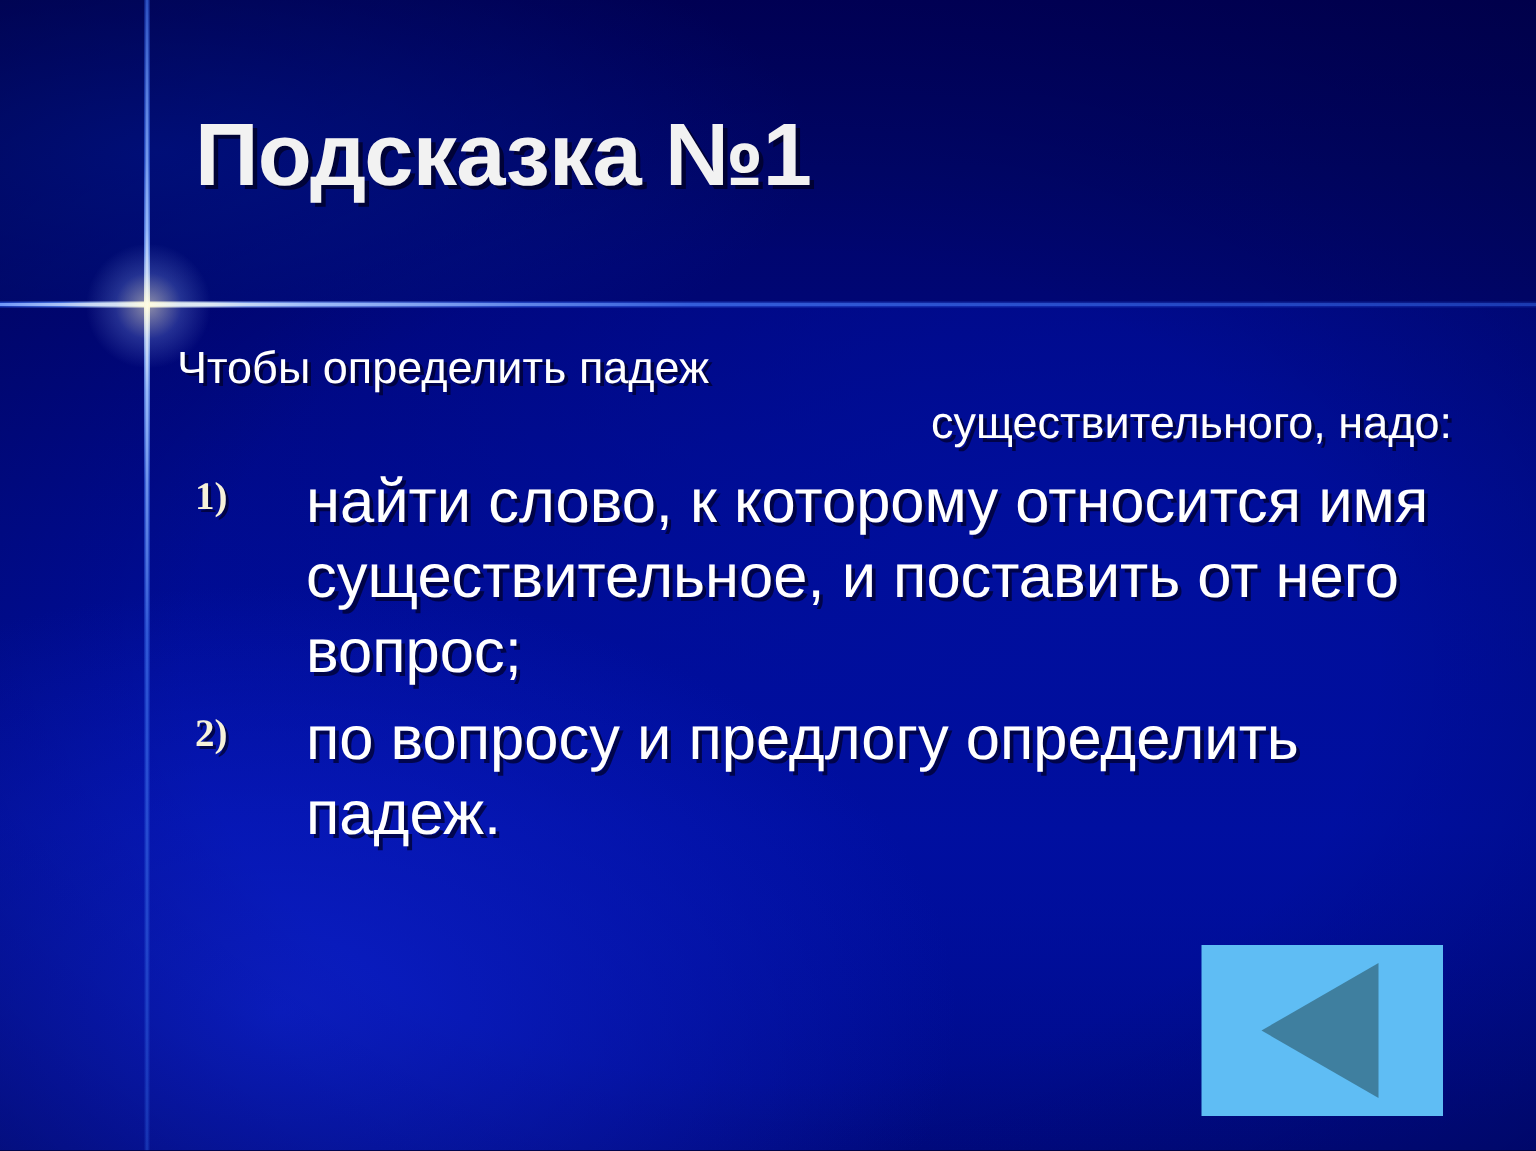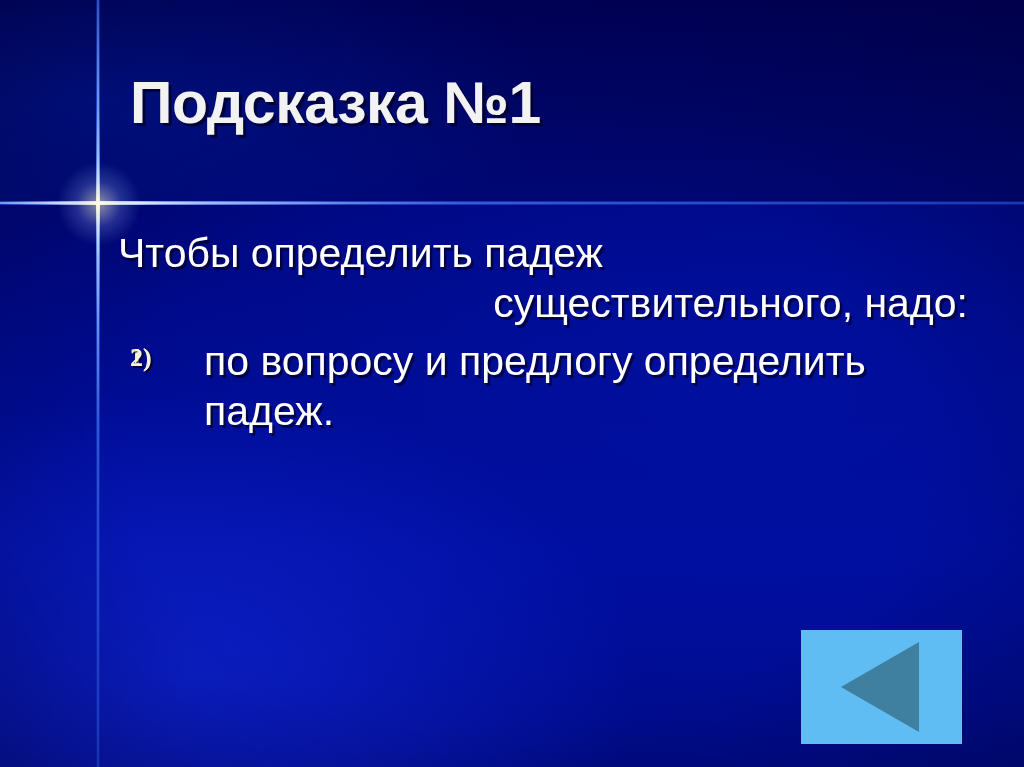--- a/index.html
+++ b/index.html
@@ -138,21 +138,21 @@
   .body-block {
     position: absolute;
     left: 118px;
     top: 228px;
     width: 850px;
     color: #ffffff;
     text-shadow: 2.5px 2.5px 0 rgba(0,0,40,0.72);
   }
 
   .lead {
-    font-size: 41px;
+    font-size: 30px;
     line-height: 1.22;
     padding-left: 0;
     text-indent: 0;
     margin: 0 0 6px 0;
   }
   .lead .lead-l1 { display: block; }
   .lead .lead-l2 { display: block; padding-left: 74px; text-align: right; }
 
   .num-list {
     list-style: none;
@@ -219,20 +219,21 @@
   <div class="body-block">
 
     <p class="lead">
       <span class="lead-l1">Чтобы определить падеж</span>
       <span class="lead-l2">существительного, надо:</span>
     </p>
 
     <ol class="num-list">
       <li class="num-item">
         <span class="marker">1)</span>
+        <span class="num-text">найти слово, к которому относится имя существительное, и поставить от него вопрос;</span>
       </li>
       <li class="num-item">
         <span class="marker">2)</span>
         <span class="num-text">по вопросу и предлогу определить падеж.</span>
       </li>
     </ol>
 
   </div>
 
   <div class="back-button">

